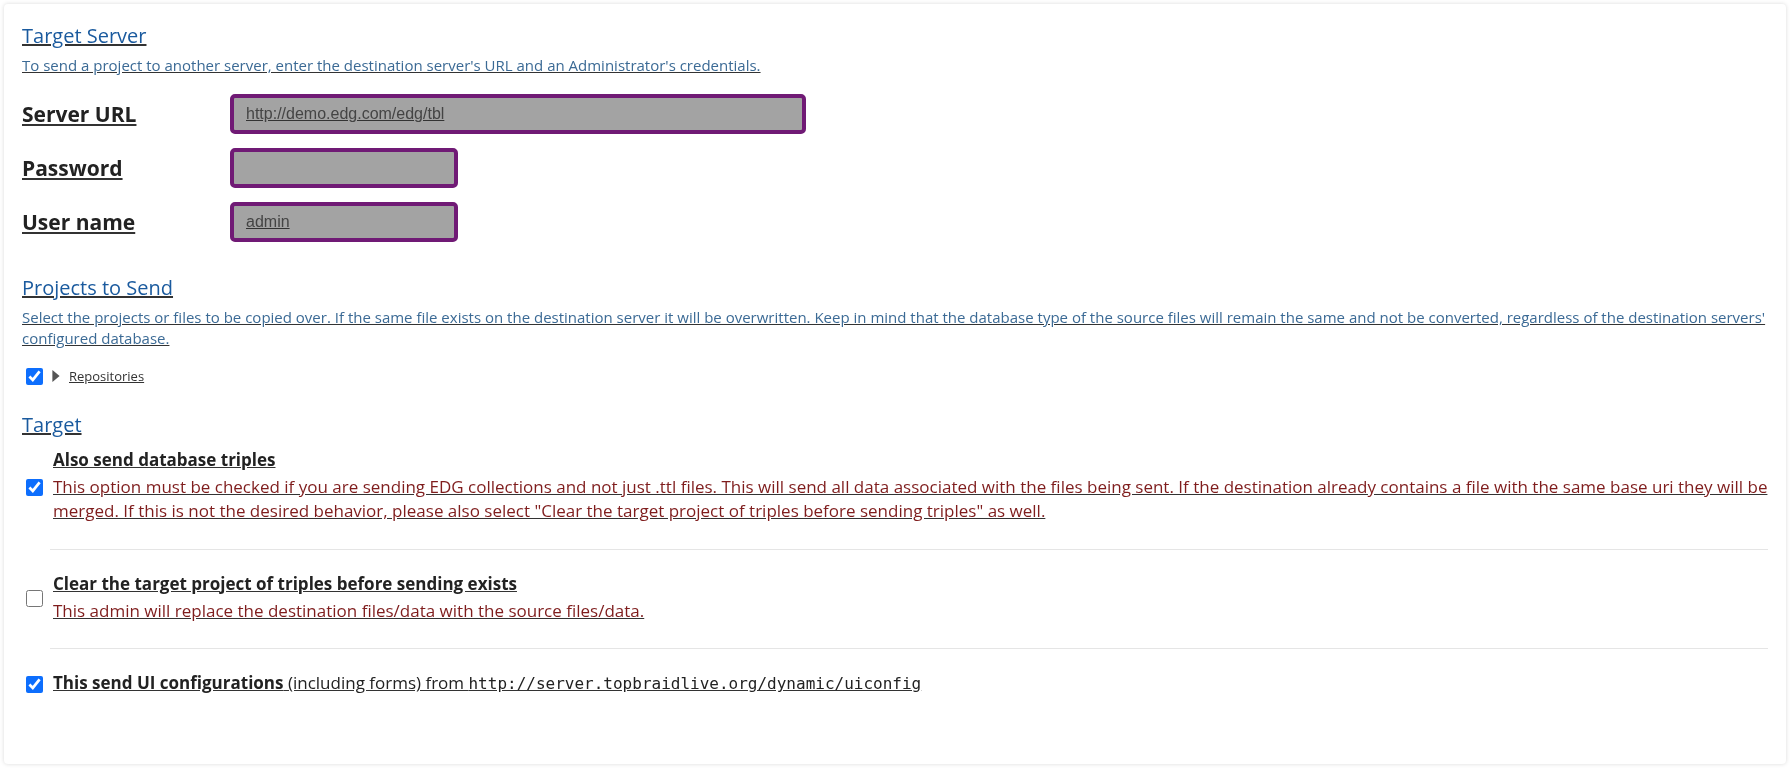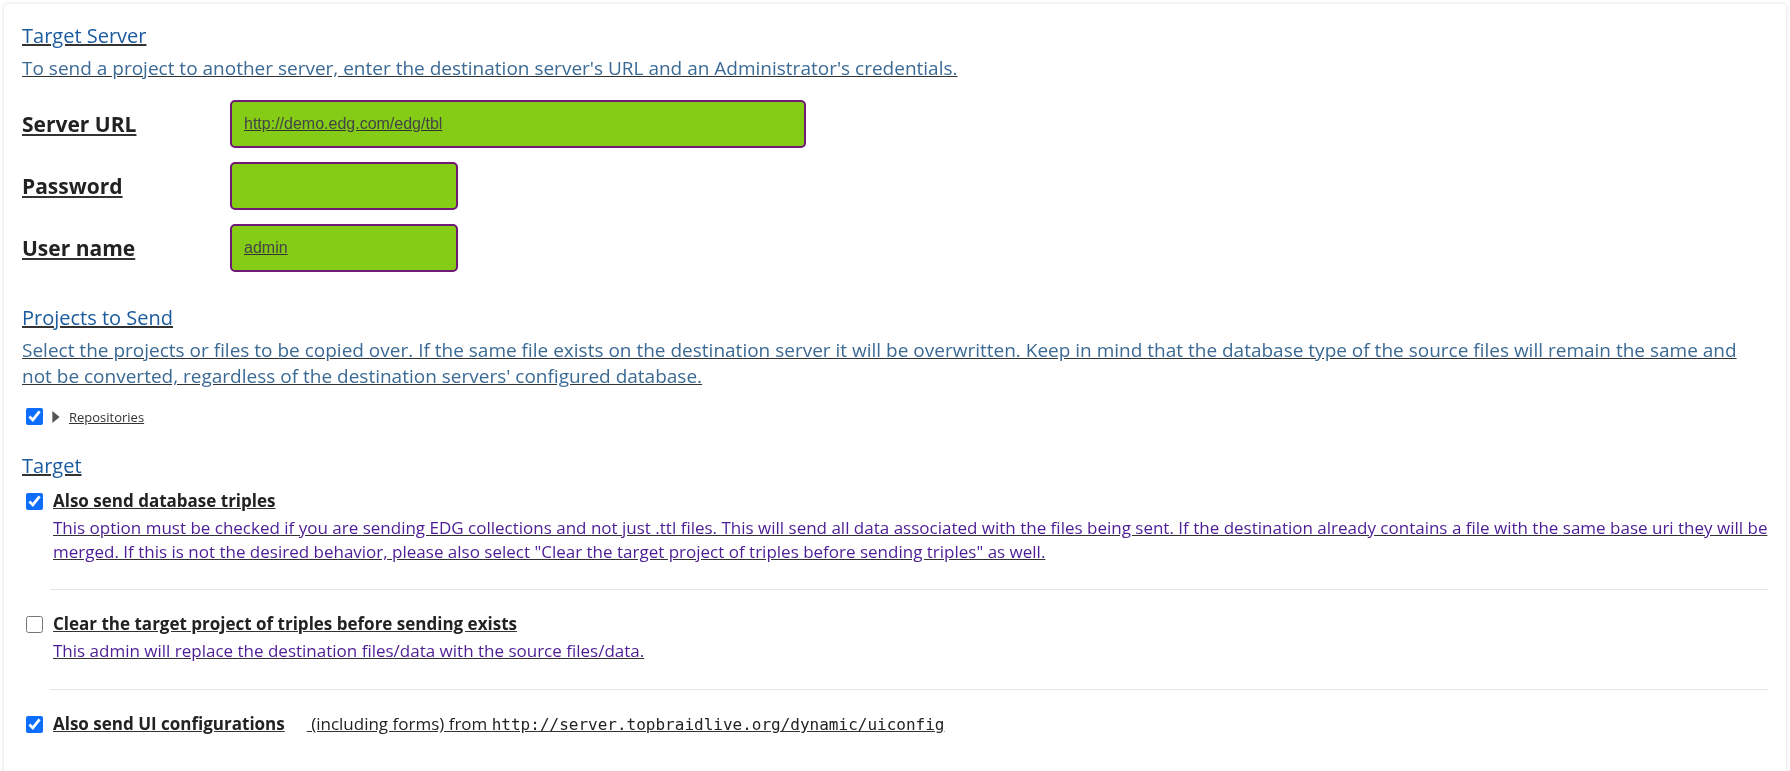--- a/index.html
+++ b/index.html
@@ -24,44 +24,44 @@
     }
     h2.section-title {
       color: #1a5a9e;
       font-size: 20px;
       font-weight: 400;
       margin-bottom: 6px;
       margin-top: 0;
     }
     p.section-desc {
       color: #3b6a95;
-      font-size: 19px;
+      font-size: 15px;
       font-weight: 400;
       margin-bottom: 18px;
       line-height: 1.4;
     }
     .form-row {
       display: flex;
       align-items: center;
       margin-bottom: 14px;
     }
     .form-label {
       width: 208px;
       font-weight: 700;
       font-size: 21px;
       color: #222;
     }
     .text-input {
-      border: 2px solid #701a75;
+      border: 4px solid #701a75;
       border-radius: 5px;
       padding: 7px 12px;
       font-size: 16px;
       color: #444;
-      background: #84cc16;
-      height: 48px;
+      background: #a3a3a3;
+      height: 40px;
     }
     .text-input.wide {
       width: 576px;
     }
     .text-input.narrow {
       width: 228px;
     }
     .section-spacer {
       height: 18px;
     }
@@ -87,43 +87,42 @@
       width: 10px;
       height: 12px;
       fill: #555;
     }
     .tree-label {
       color: #333;
       font-size: 13px;
     }
     .option-block {
       display: flex;
-      align-items: flex-start;
+      align-items: center;
       padding: 4px 0 18px 4px;
       gap: 10px;
     }
     .option-content {
       flex: 1;
     }
     .option-label {
       font-weight: 700;
       font-size: 17px;
       color: #222;
     }
     .option-label .normal {
       font-weight: 400;
-      margin-left: 22px;
     }
     .option-label .mono {
       font-family: "Consolas", "Menlo", monospace;
       font-size: 16px;
       font-weight: 400;
     }
     .option-desc {
-      color: #4c1d95;
+      color: #7f1d1d;
       font-size: 17px;
       margin-top: 4px;
       line-height: 1.4;
     }
     hr.divider {
       border: none;
       border-top: 1px solid #e5e5e5;
       margin: 8px 0 18px 28px;
     }
   </style>
@@ -186,18 +185,18 @@
       <div class="option-desc">This admin will replace the destination files/data with the source files/data.</div>
     </div>
   </div>
 
   <hr class="divider">
 
   <div class="option-block">
     <input type="checkbox" class="checkbox" checked="" style="margin-top: 4px;">
     <div class="option-content">
       <div class="option-label">
-        <span>Also send UI configurations</span><span class="normal"> (including forms) from </span><span class="mono">http://server.topbraidlive.org/dynamic/uiconfig</span>
+        <span>This send UI configurations</span><span class="normal"> (including forms) from </span><span class="mono">http://server.topbraidlive.org/dynamic/uiconfig</span>
       </div>
     </div>
   </div>
 
 </div>
 
 </body></html>

